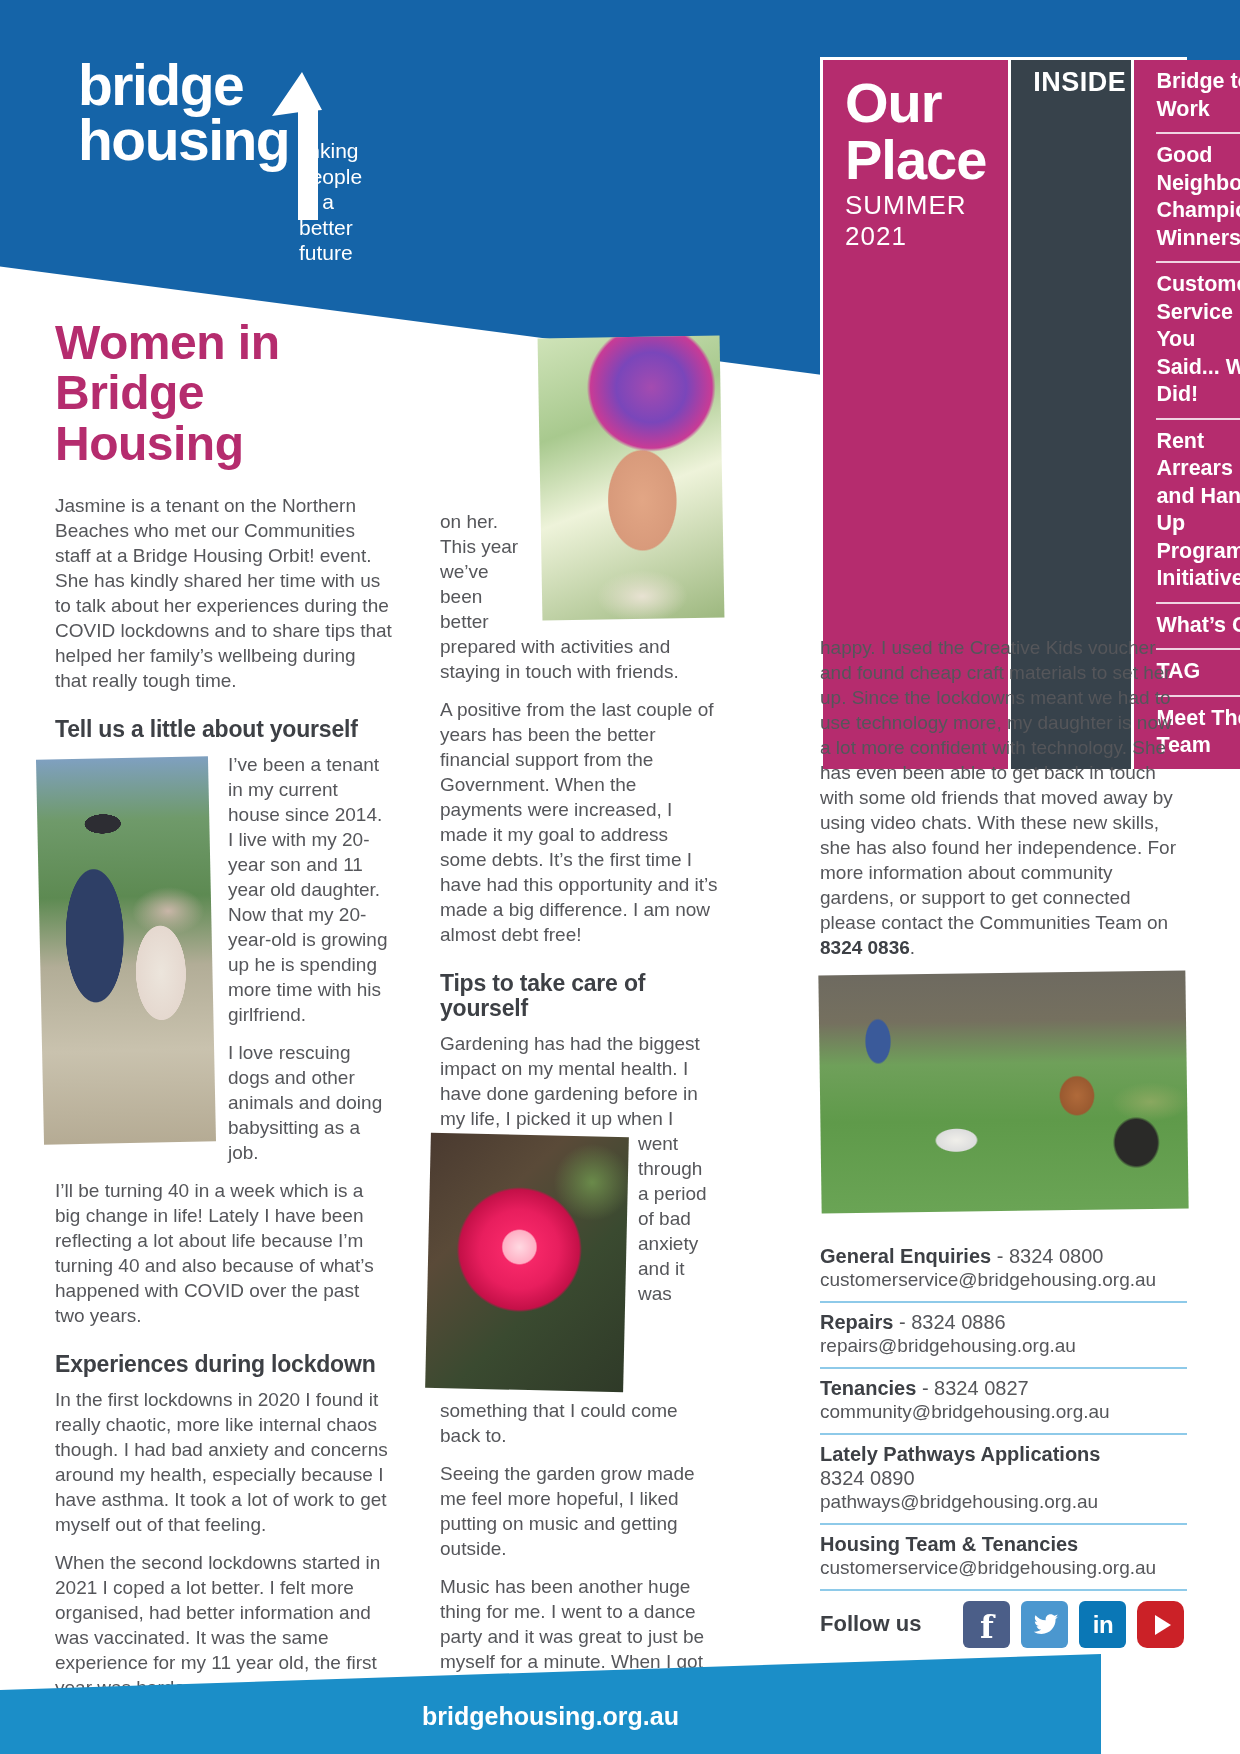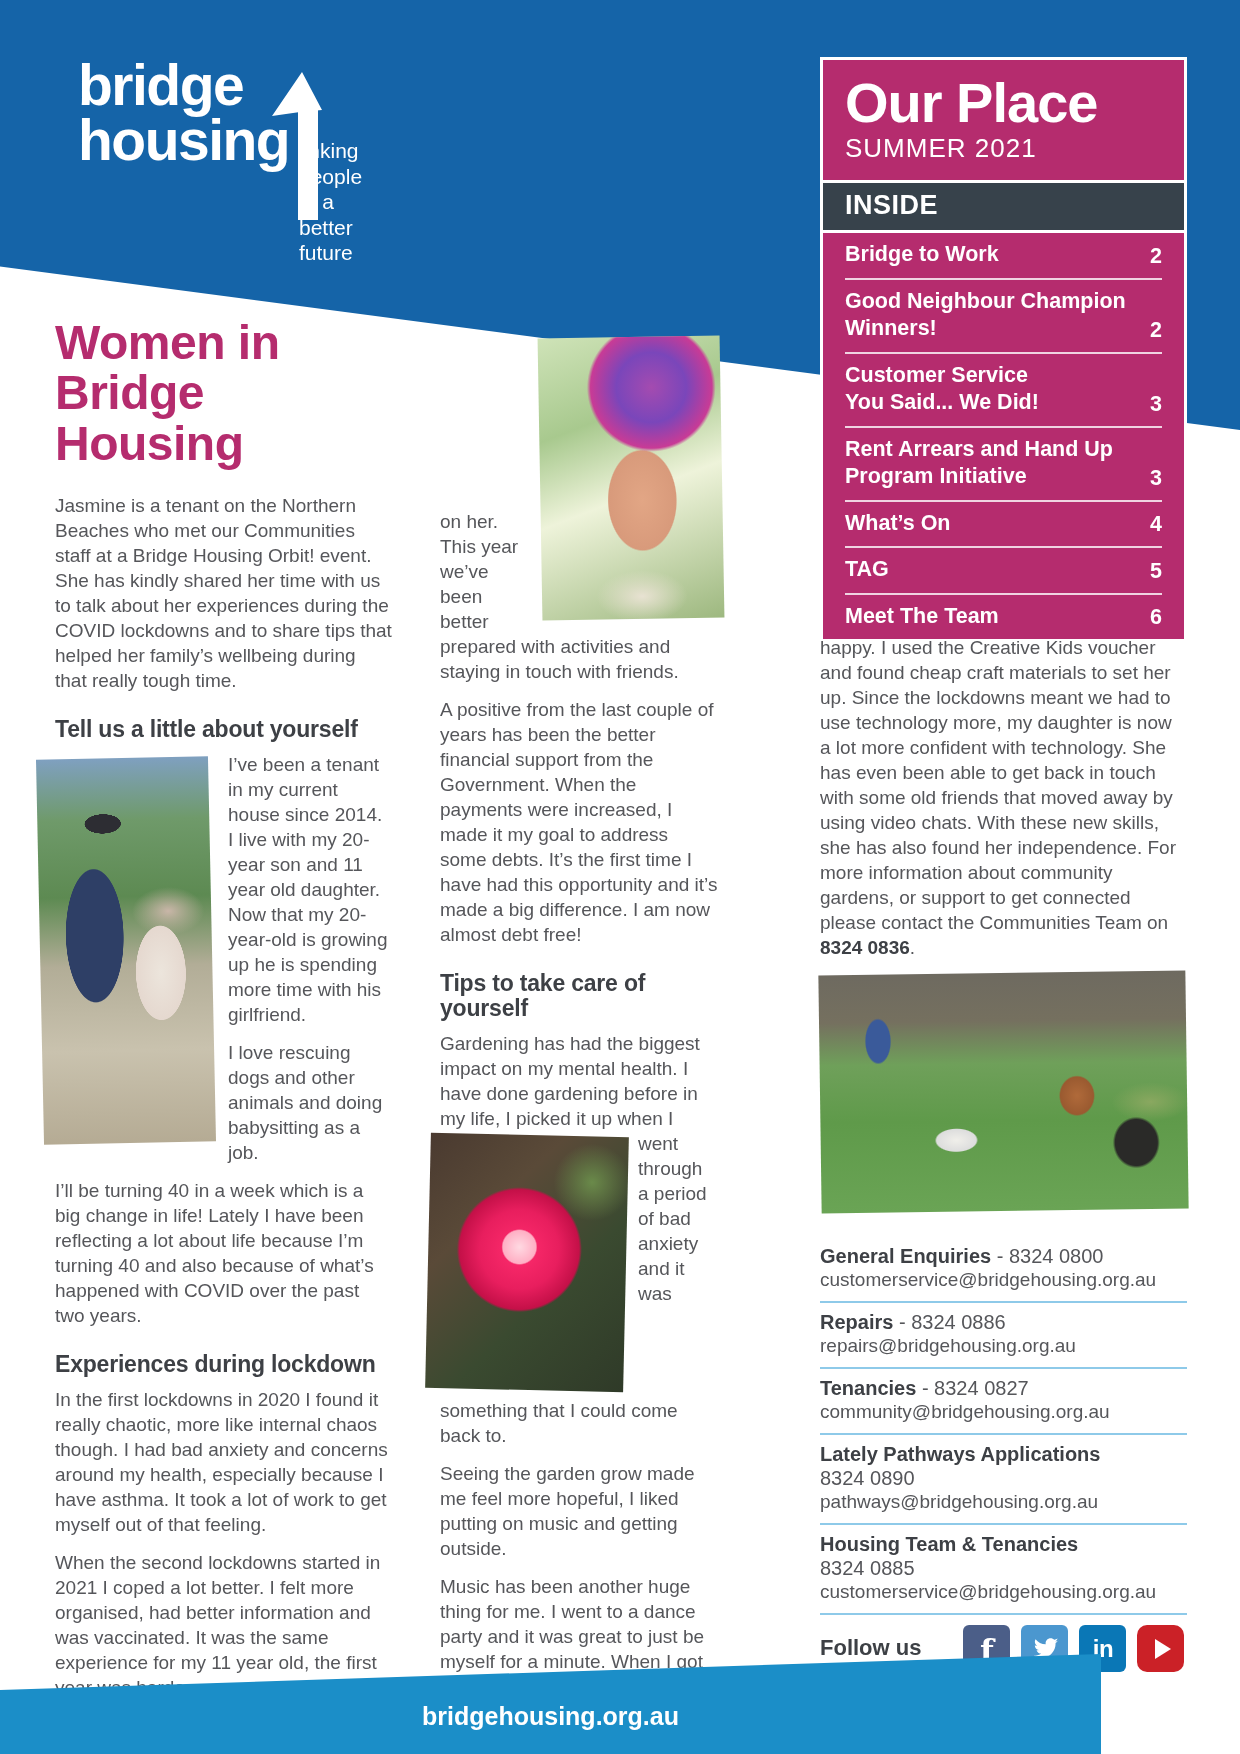--- a/index.html
+++ b/index.html
@@ -9,21 +9,21 @@
   
   .header-band{position:absolute;left:0;top:0;width:1240px;height:430px;background:#1564a8;
                clip-path:polygon(0 0,100% 0,100% 100%,0 62%);}
   .logo{position:absolute;left:78px;top:58px;color:#fff;}
   .logo-word{font-size:57px;font-weight:bold;line-height:.97;letter-spacing:-1.5px;}
   .logo-arrow{position:absolute;left:192px;top:14px;}
   .logo-tagline{position:absolute;left:221px;top:80px;font-size:21px;line-height:1.22;font-weight:400;}
 
   
   .sidebar{position:absolute;left:820px;top:57px;width:367px;background:#fff;padding:3px;
-           box-sizing:border-box;display:flex;flex-direction:column;gap:3px;}
+           box-sizing:border-box;display:flex;flex-direction:row;gap:3px;}
   .mast{background:#b52c6e;color:#fff;padding:14px 22px 16px 22px;}
   .mast-title{font-size:56px;font-weight:bold;letter-spacing:-1px;line-height:1.02;}
   .mast-issue{font-size:26px;font-weight:400;letter-spacing:1px;margin-top:2px;}
   .inside-bar{background:#37424b;color:#fff;font-size:27px;font-weight:bold;padding:7px 5px 9px 22px;letter-spacing:.5px;}
   .inside-list{background:#b52c6e;color:#fff;padding:0 22px;}
   .toc-row{display:flex;justify-content:space-between;align-items:flex-end;
            padding:8px 0 9px 0;border-bottom:2px solid rgba(255,255,255,.8);cursor:pointer;}
   .toc-row:last-child{border-bottom:none;}
   .toc-label{font-size:21.5px;font-weight:bold;line-height:1.28;white-space:pre-line;}
   .toc-page{font-size:21.5px;font-weight:bold;padding-left:10px;}
@@ -202,21 +202,20 @@
         <div class="c-line1"><span class="c-label">Tenancies</span><span class="c-rest"> - 8324 0827</span></div>
         <div class="c-email">community@bridgehousing.org.au</div>
       </div>
       <div class="c-block">
         <div class="c-line1"><span class="c-label">Lately Pathways Applications</span></div>
         <div class="c-phone">8324 0890</div>
         <div class="c-email">pathways@bridgehousing.org.au</div>
       </div>
       <div class="c-block">
         <div class="c-line1"><span class="c-label">Housing Team &amp; Tenancies</span></div>
-        <div class="c-phone">8324 0885</div>
         <div class="c-email">customerservice@bridgehousing.org.au</div>
       </div>
 
       <div class="follow-row">
         <span class="follow-label">Follow us</span>
         <span class="social-icons">
           <span class="sicon fb">
               <span class="fb-glyph">f</span>
             </span>
           <span class="sicon tw">

